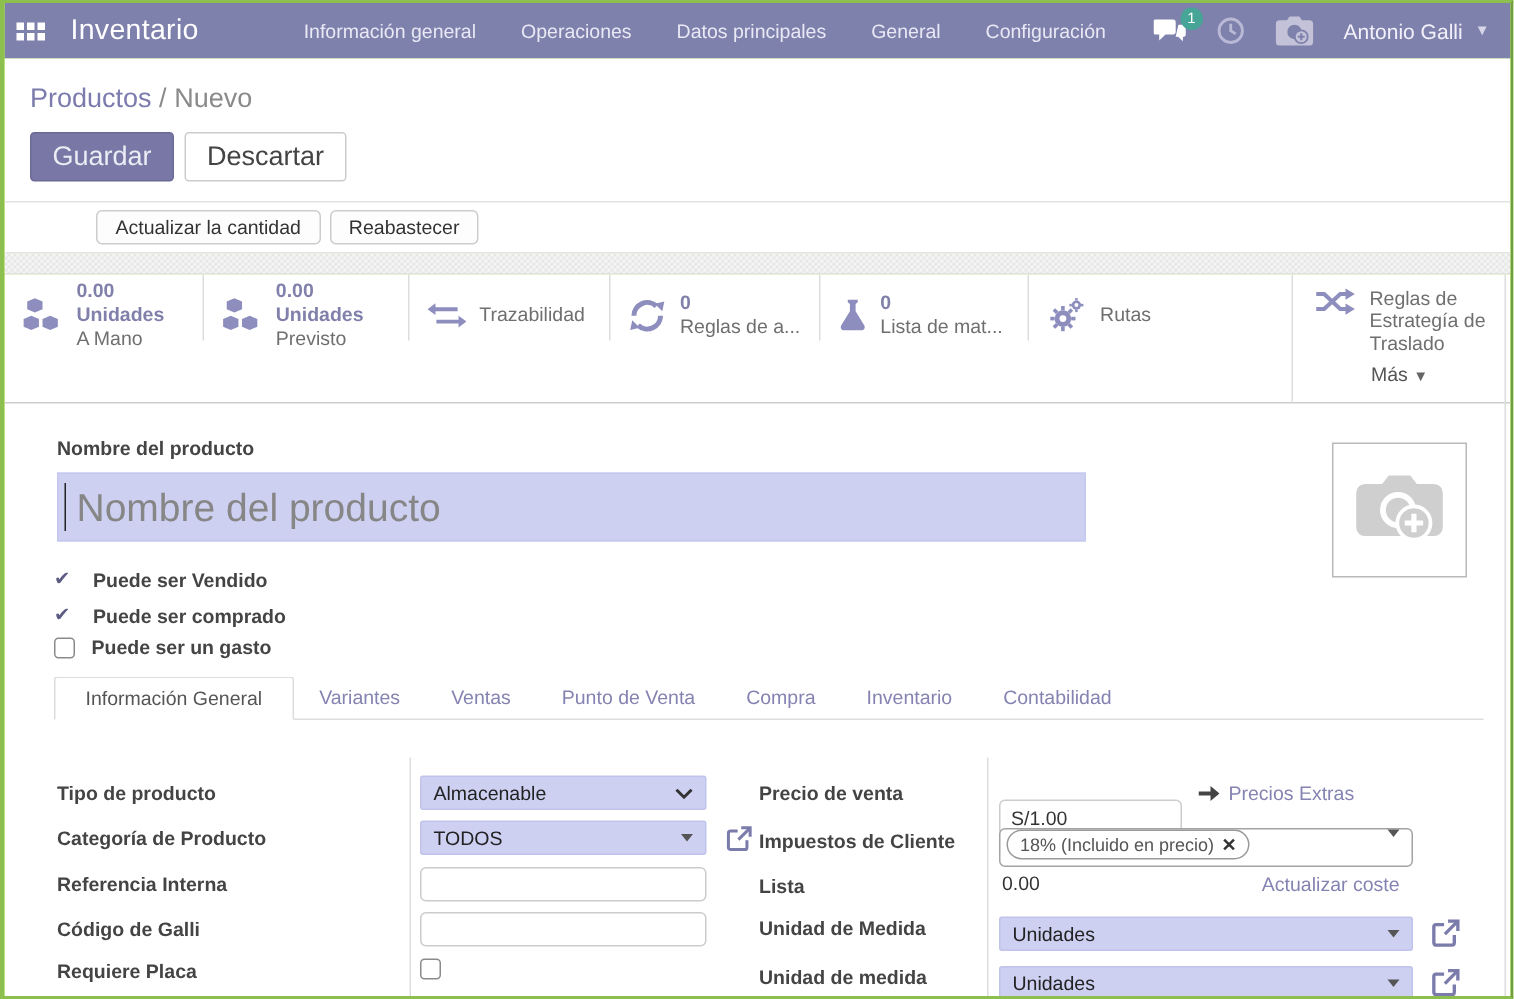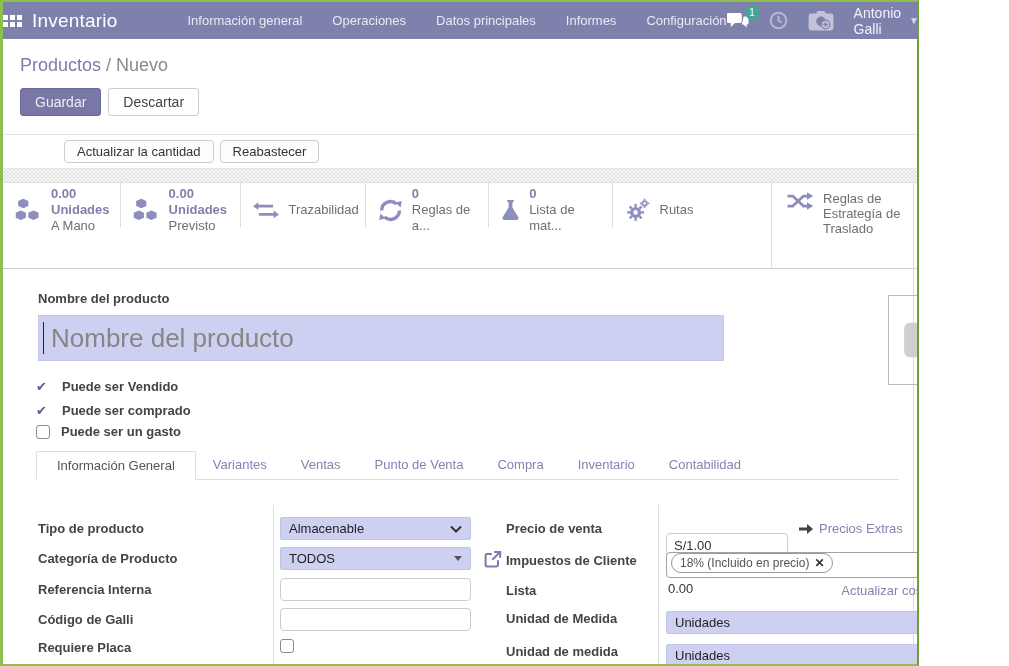--- a/index.html
+++ b/index.html
@@ -1,19 +1,19 @@
 <!DOCTYPE html>
 <html><head>
 <meta charset="utf-8">
 <style>
   * { margin:0; padding:0; box-sizing:border-box; }
   html,body { background:#fff; }
   body { font-family:"Liberation Sans", sans-serif; }
   .screen {
-    position:relative; width:919px; height:666px; overflow:hidden; background:#bef264;
+    position:relative; width:1009px; height:666px; overflow:hidden; background:#bef264;
     border-left:3px solid #8cbf4d; border-top:2px solid #8cbf4d;
     border-bottom:2px solid #8cbf4d; border-right:2px solid #6f9e3e;
   }
   
   .navbar {
     position:absolute; top:0; left:0; right:0; height:37px; background:#7f81ad;
     display:flex; align-items:center; color:#eceaf6;
   }
   .apps-btn { width:34px; display:flex; justify-content:center; cursor:pointer; }
   .apps-grid { display:grid; grid-template-columns:repeat(3,5px); grid-gap:2px; }
@@ -31,21 +31,21 @@
   .clock-ic { color:#b9b9d6; }
   .avatar-ic { color:#c3c2d8; }
   .user-name { font-size:14px; color:#f2f1fa; cursor:pointer; }
   .nav-caret { color:#d7d6e8; font-size:10px; margin-left:-12px; cursor:pointer; }
   
   .control-panel { position:absolute; top:37px; left:0; right:0; height:130px; background:#fff; }
   .breadcrumb { padding:16px 0 0 17px; font-size:18px; }
   .breadcrumb a { color:#7c7bad; cursor:pointer; text-decoration:none; }
   .breadcrumb .crumb-sep, .breadcrumb .crumb-cur { color:#8a8a8a; }
   .cp-buttons { padding:12px 0 0 17px; display:flex; gap:7px; }
-  .btn { font-family:inherit; font-size:14px; border-radius:3px; cursor:pointer; padding:5px 14px; }
+  .btn { font-family:inherit; font-size:18px; border-radius:3px; cursor:pointer; padding:5px 14px; }
   .btn-primary { background:#7877a5; border:1px solid #6b6a96; color:#ececf5; }
   .btn-default { background:#fff; border:1px solid #ccc; color:#444; }
   .cp-hr { position:absolute; left:0; right:0; top:95px; border-top:1px solid #e3e3e3; }
   .cp-row2 { position:absolute; top:101px; left:13px; display:flex; gap:6px;padding-left:48px; }
   .btn-small { font-size:13px; padding:3px 12px; border-radius:4px; background:#fdfdfd; border:1px solid #ccc; color:#333; cursor:pointer; }
   .cp-bottom { position:absolute; left:0; right:0; bottom:0; border-top:1px solid #e5e5e5; }
   
   .hatch {
     position:absolute; top:167px; left:0; right:0; height:14px;
     background-image:
@@ -58,21 +58,21 @@
   .sheet { position:absolute; top:181px; left:0; right:0; bottom:0; background:#fff; }
   .sheet-rightline { position:absolute; top:0; bottom:0; right:3px; border-right:1px solid #ddd; }
   
   .button-box { display:flex; align-items:flex-start; height:86px; border-bottom:1px solid #ccc; }
   .stat-btn { display:flex; align-items:center; gap:9px; padding:10px 6px 0 12px; height:44px; cursor:pointer; }
   .stat-btn.sep { border-right:1px solid #ddd; }
   .stat-icon { color:#8d8dbe; flex:0 0 auto; display:flex; }
   .stat-text { display:flex; flex-direction:column; line-height:1.25; }
   .stat-value { font-size:13px; font-weight:bold; color:#8080ab; }
   .stat-label { font-size:13px; color:#6f6f6f; }
-  .stat-last { height:86px; border-left:1px solid #ddd; padding:8px 4px 0 14px; display:flex; flex-direction:row; justify-content:flex-start; cursor:pointer;margin-left:37px; }
+  .stat-last { height:86px; border-left:1px solid #ddd; padding:8px 4px 0 14px; display:flex; flex-direction:column; justify-content:flex-start; cursor:pointer;margin-left:37px; }
   .stat-last-top { display:flex; gap:9px; align-items:flex-start; }
   .stat-last .stat-label { width:92px; }
   .more-link { font-size:13px; color:#555; margin:6px 0 0 38px; cursor:pointer; }
   .more-link .caret { font-size:10px; color:#666; }
   
   .w1{width:138px}.w2{width:142px}.w3{width:140px}.w4{width:145px}.w5{width:145px}.w6{width:143px}.w7{width:146px}
   
   .abs { position:absolute; }
   .fld-label { font-size:13px; font-weight:bold; color:#444; line-height:23px; white-space:nowrap; }
   .name-label { top:108px; left:35px; font-size:13px; font-weight:bold; color:#444; }
@@ -135,21 +135,21 @@
           <i></i>
           <i></i>
           <i></i>
         </span>
     </span>
     <span class="brand">Inventario</span>
     <nav class="menu">
       <a>Información general</a>
       <a>Operaciones</a>
       <a>Datos principales</a>
-      <a>Informes</a>
+      <a>General</a>
       <a>Configuración</a>
     </nav>
     <div class="nav-right">
       <span class="icon-btn">
         <svg width="22" height="17" viewBox="0 0 22 17">
           <path d="M1 1h12a1.8 1.8 0 0 1 1.8 1.8v6.4A1.8 1.8 0 0 1 13 11H8l-4.2 4V11H1A1.1 1.1 0 0 1 0 9.9V2A1 1 0 0 1 1 1z" fill="#fff"></path>
           <path d="M16.6 4.5h3.6A1.3 1.3 0 0 1 21.5 5.8v5.4a1.3 1.3 0 0 1-1.3 1.3h-.6v3l-3.2-3h-1.6" fill="#fff"></path>
         </svg>
         <span class="nav-badge">1</span>
       </span>

